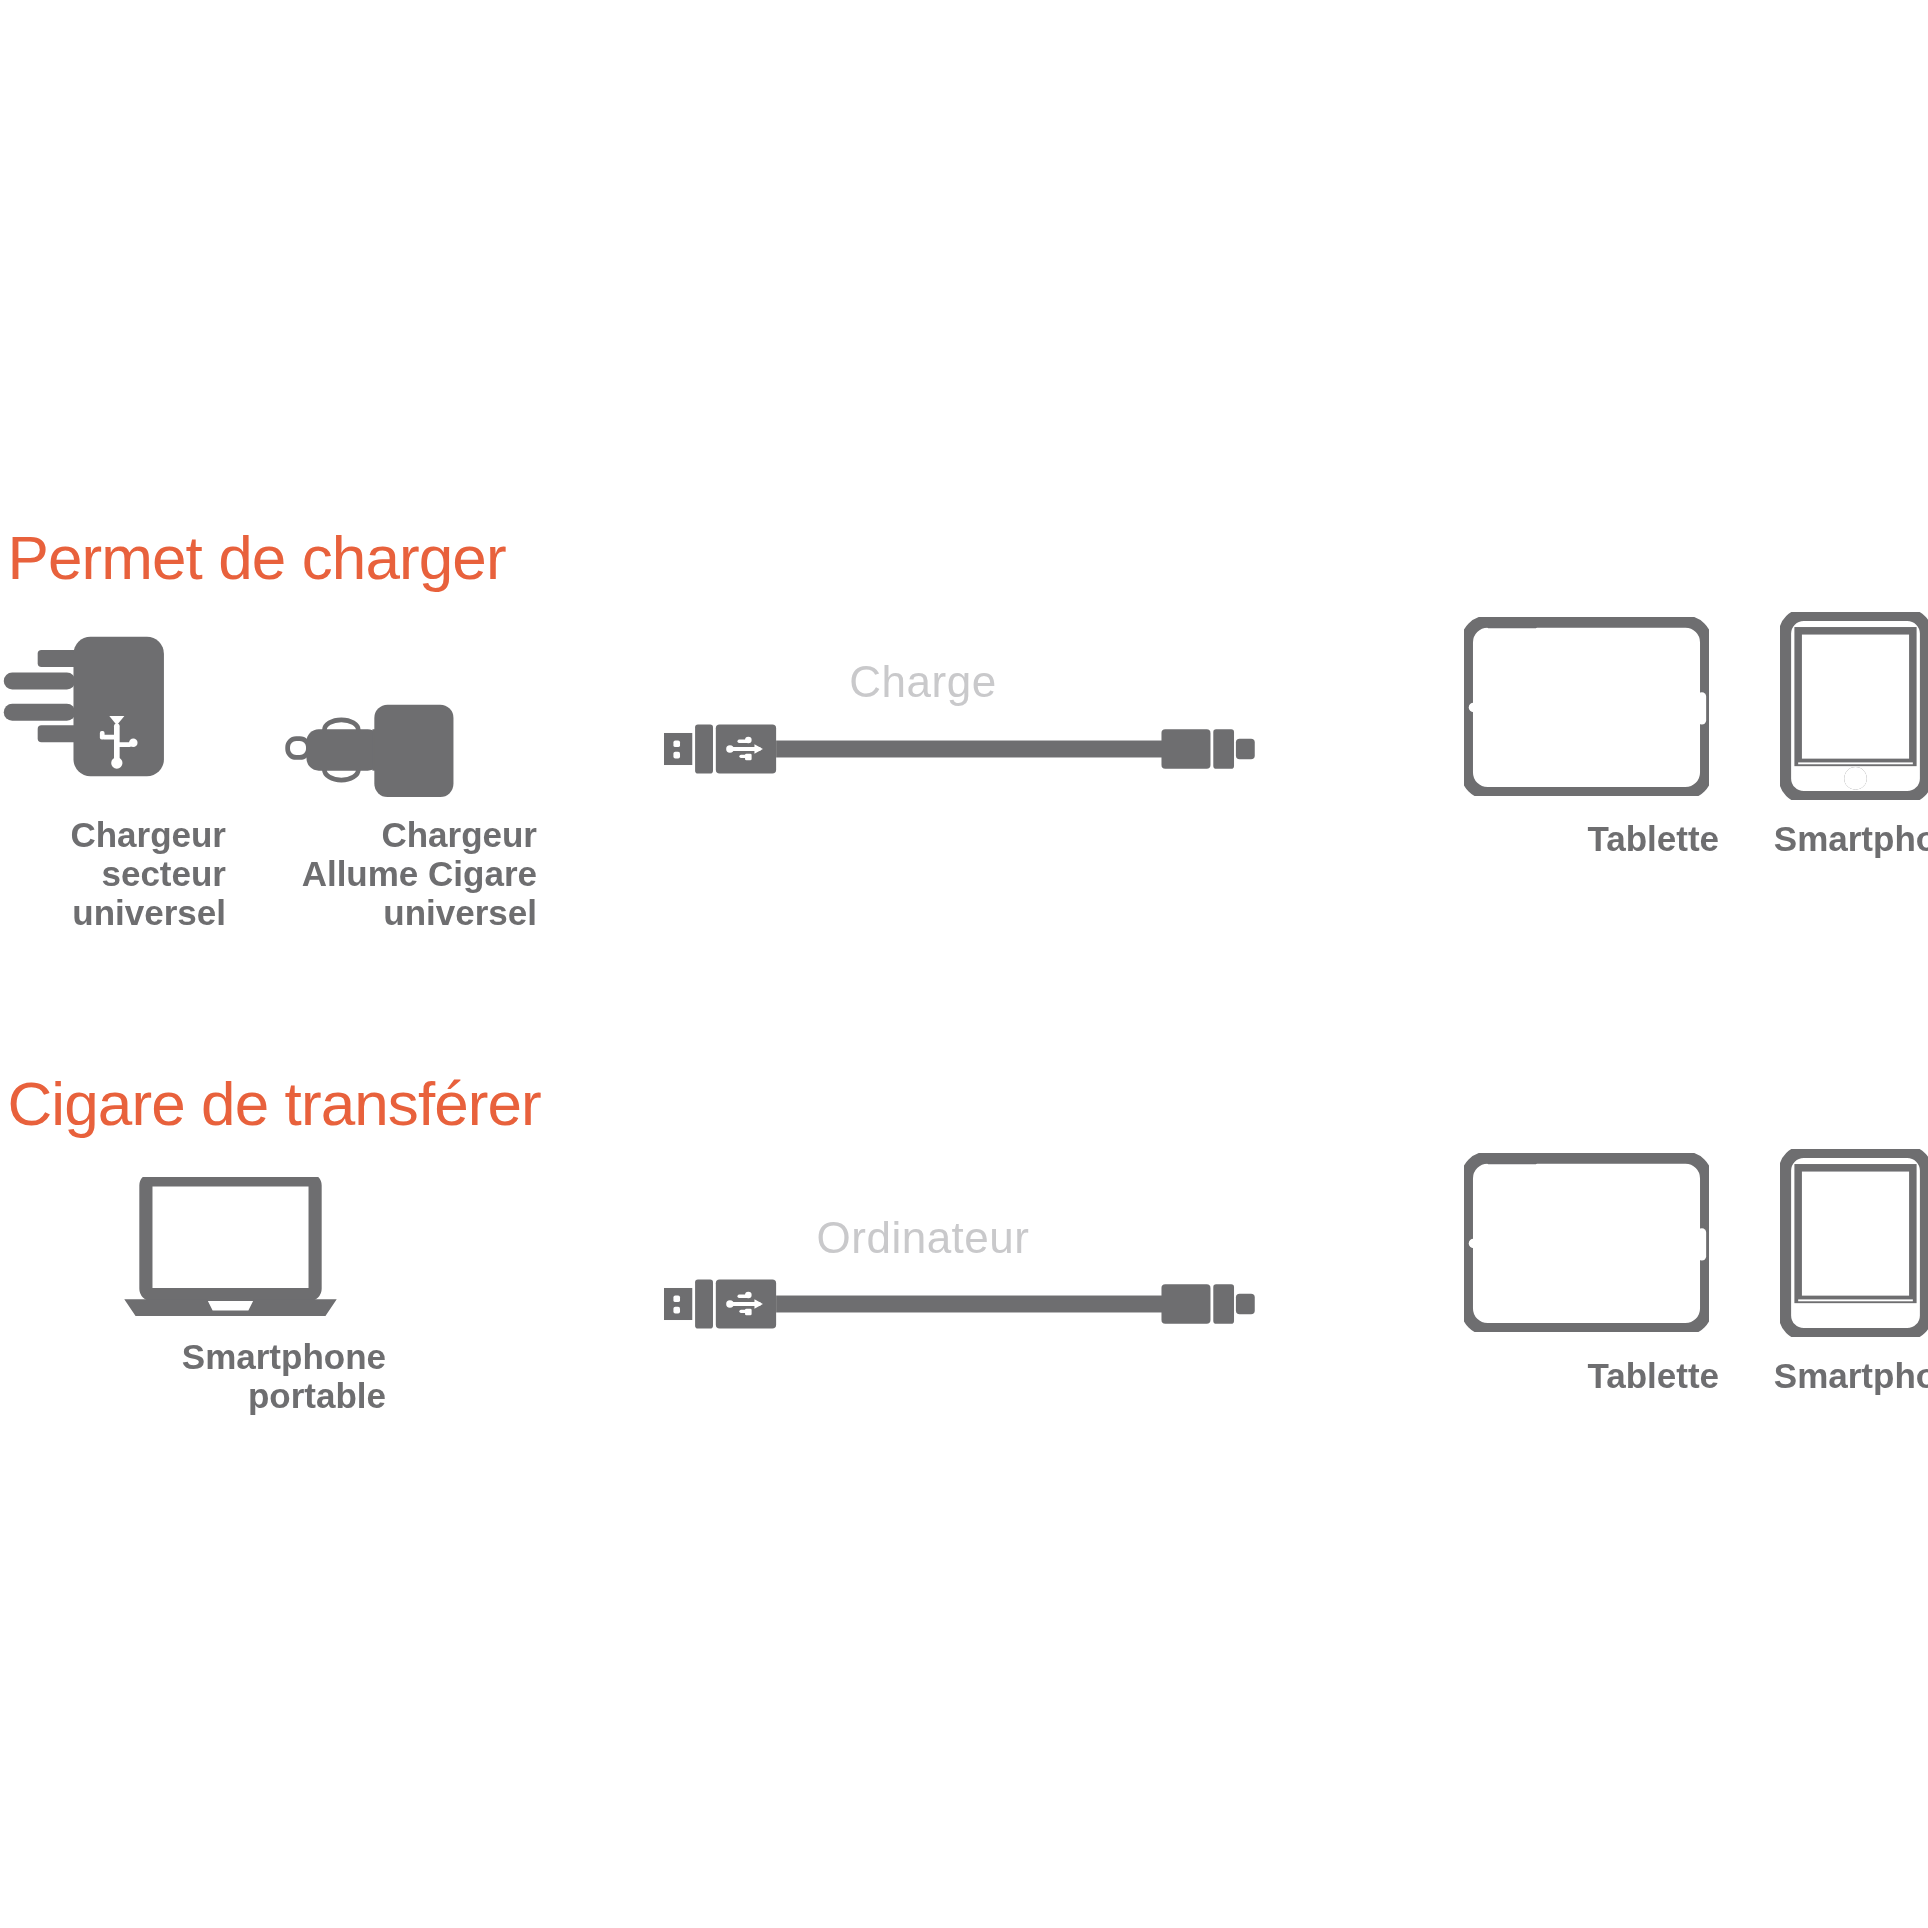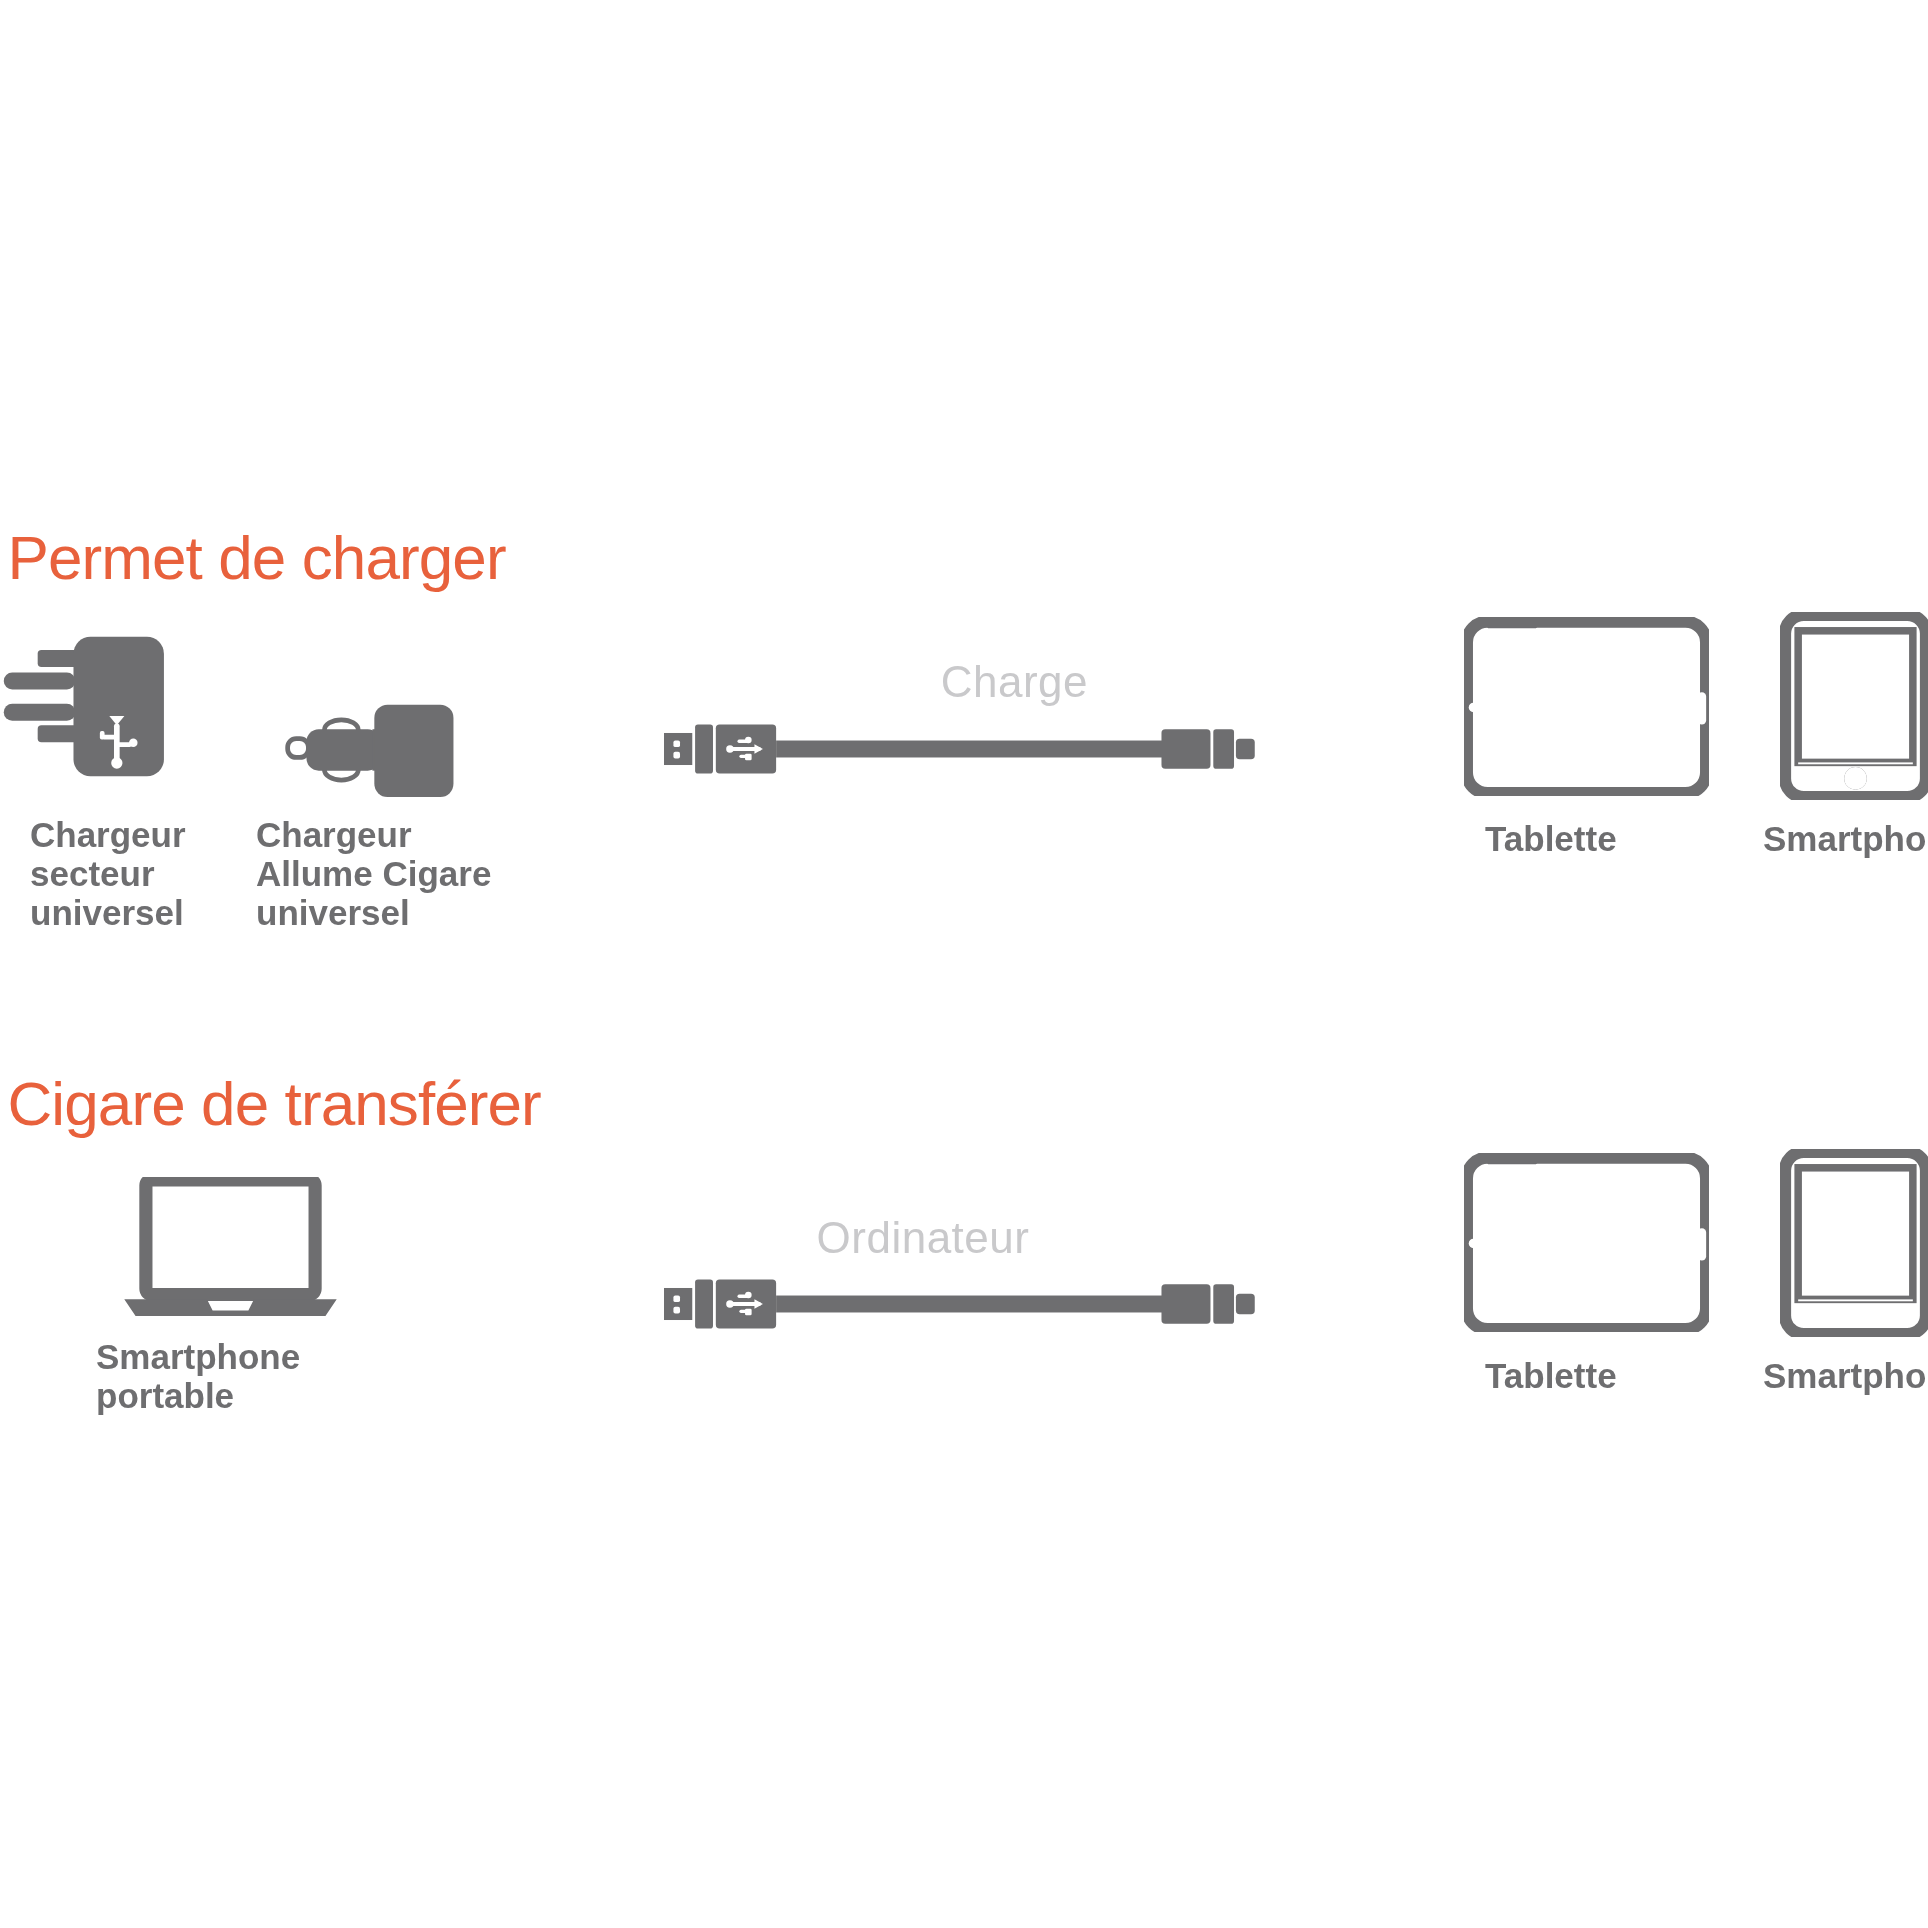--- a/index.html
+++ b/index.html
@@ -38,23 +38,22 @@
   #heading-transfer { left: 7.5px; top: 1073px; }
 
   
   .item-label {
     position: absolute;
     font-family: "Liberation Sans", sans-serif;
     font-weight: bold;
     font-size: 35px;
     line-height: 1.12;
     color: #6e6e70;
-    text-align: left;
+    text-align: right;
     white-space: pre-line;
-    margin-left: 30px;
   }
 
   .cable-label {
     position: absolute;
     font-family: "Liberation Sans", sans-serif;
     font-weight: 400;
     font-size: 44px;
     letter-spacing: 0.5px;
     color: #c9c9cb;
     white-space: nowrap;
@@ -113,21 +112,21 @@
         <rect x="96" y="34" width="40" height="44" fill="#6e6e70"></rect>
 
         <path d="M112 8 H168 a14 14 0 0 1 14 14 V92 a14 14 0 0 1 -14 14 H112 a14 14 0 0 1 -14 -14 V22 a14 14 0 0 1 14 -14 Z" fill="#6e6e70"></path>
       </svg>
     </div>
 
     <div class="item-label" style="left:226px; top:815px; width:311px;">Chargeur
 Allume Cigare
 universel</div>
 
-    <div class="cable-label" style="left:758px; top:657px; width:330px;text-align:right;">Charge</div>
+    <div class="cable-label" style="left:758px; top:657px; width:330px;">Charge</div>
 
     <div class="icon-wrap" style="left:664px; top:716px;">
       <svg width="603" height="66" viewBox="0 0 640 70" aria-hidden="true">
 
         <rect x="0" y="18" width="30" height="34" fill="#6e6e70"></rect>
         <rect x="10" y="26" width="7" height="7" rx="2" fill="#ffffff"></rect>
         <rect x="10" y="38" width="7" height="7" rx="2" fill="#ffffff"></rect>
 
         <rect x="33" y="9" width="19" height="52" rx="3" fill="#6e6e70"></rect>
 

